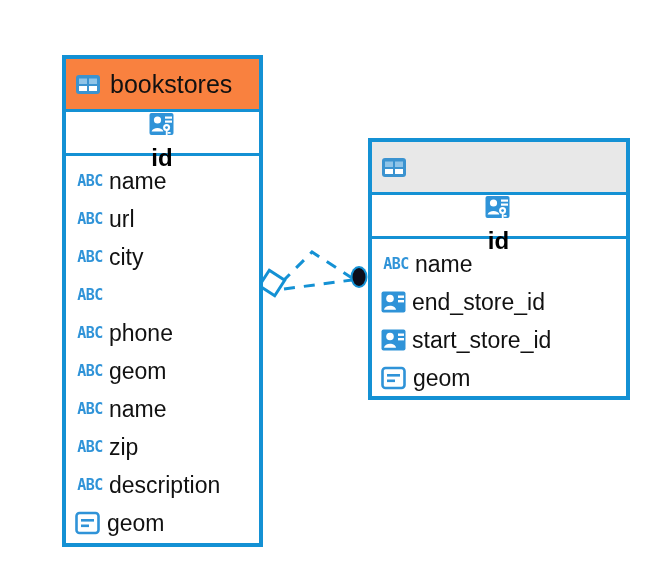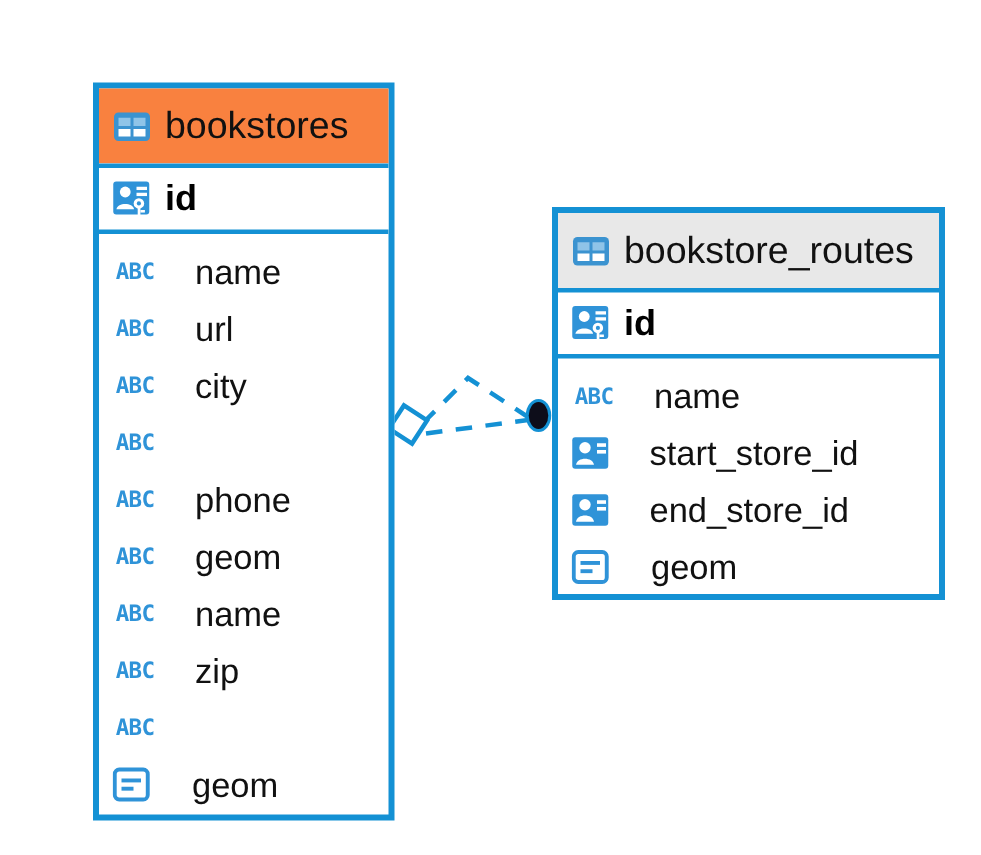--- a/index.html
+++ b/index.html
@@ -63,38 +63,39 @@
   .key-row {
     display: flex;
     align-items: center;
     box-sizing: border-box;
     height: 47px;
     padding: 0 10px 0 9px;
     gap: 8px;
     border-top: 3px solid #1491d4;
     border-bottom: 3px solid #1491d4;
     background: #ffffff;
+    flex-direction: column;
   }
   .key-row .field-label {
     font-size: 24px;
     font-weight: bold;
     color: #000000;
   }
 
   .field-list {
     padding: 6px 0 6px 0;
   }
 
   .field-row {
     display: flex;
     align-items: center;
     box-sizing: border-box;
     height: 38px;
     padding: 0 10px 0 9px;
-    gap: 25px;
+    gap: 4px;
   }
   .field-label {
     font-size: 23px;
     color: #111111;
     line-height: 1;
     white-space: nowrap;
   }
 
   
   .icon {
@@ -205,20 +206,21 @@
         <span class="field-label">name</span>
       </div>
 
       <div class="field-row">
         <span class="icon abc-icon">ABC</span>
         <span class="field-label">zip</span>
       </div>
 
       <div class="field-row">
         <span class="icon abc-icon">ABC</span>
+        <span class="field-label">description</span>
       </div>
 
       <div class="field-row">
         <span class="icon">
           <svg width="28" height="24" viewBox="0 0 28 24">
             <rect x="1.5" y="2" width="22" height="20" rx="3" ry="3" fill="#ffffff" stroke="#2f93d8" stroke-width="2.6"></rect>
             <rect x="6" y="8" width="13" height="2.6" fill="#2f93d8"></rect>
             <rect x="6" y="13.5" width="8" height="2.6" fill="#2f93d8"></rect>
           </svg>
         </span>
@@ -233,21 +235,20 @@
     <div class="entity-header accent-grey">
       <span class="icon">
         <svg width="26" height="21" viewBox="0 0 26 21">
           <rect x="1" y="1" width="24" height="19" rx="3" ry="3" fill="#3b93d0"></rect>
           <rect x="4" y="4.5" width="8" height="5.5" fill="#8fc4e8"></rect>
           <rect x="14" y="4.5" width="8" height="5.5" fill="#8fc4e8"></rect>
           <rect x="4" y="12" width="8" height="5" fill="#ffffff"></rect>
           <rect x="14" y="12" width="8" height="5" fill="#ffffff"></rect>
         </svg>
       </span>
-      <span class="entity-title">bookstore_routes</span>
     </div>
 
     <div class="key-row">
       <span class="icon">
         <svg width="27" height="26" viewBox="0 0 27 26">
           <rect x="0.5" y="1" width="24" height="22" rx="2" ry="2" fill="#2f93d8"></rect>
           <circle cx="8.5" cy="8" r="3.6" fill="#ffffff"></circle>
           <path d="M2.6 19.5 C3.4 14.8 13.6 14.8 14.4 19.5 Z" fill="#ffffff"></path>
           <rect x="16" y="4.5" width="7" height="2.2" fill="#ffffff"></rect>
           <rect x="16" y="8.5" width="7" height="2.2" fill="#ffffff"></rect>
@@ -270,34 +271,34 @@
       <div class="field-row">
         <span class="icon">
           <svg width="27" height="24" viewBox="0 0 27 24">
             <rect x="0.5" y="1.5" width="24" height="21" rx="2" ry="2" fill="#2f93d8"></rect>
             <circle cx="9" cy="8.5" r="3.8" fill="#ffffff"></circle>
             <path d="M3 19.8 C3.8 14.4 14.2 14.4 15 19.8 Z" fill="#ffffff"></path>
             <rect x="17" y="5.5" width="6" height="2.4" fill="#ffffff"></rect>
             <rect x="17" y="10" width="6" height="2.4" fill="#ffffff"></rect>
           </svg>
         </span>
-        <span class="field-label">start_store_id</span>
+        <span class="field-label">end_store_id</span>
       </div>
 
       <div class="field-row">
         <span class="icon">
           <svg width="27" height="24" viewBox="0 0 27 24">
             <rect x="0.5" y="1.5" width="24" height="21" rx="2" ry="2" fill="#2f93d8"></rect>
             <circle cx="9" cy="8.5" r="3.8" fill="#ffffff"></circle>
             <path d="M3 19.8 C3.8 14.4 14.2 14.4 15 19.8 Z" fill="#ffffff"></path>
             <rect x="17" y="5.5" width="6" height="2.4" fill="#ffffff"></rect>
             <rect x="17" y="10" width="6" height="2.4" fill="#ffffff"></rect>
           </svg>
         </span>
-        <span class="field-label">end_store_id</span>
+        <span class="field-label">start_store_id</span>
       </div>
 
       <div class="field-row">
         <span class="icon">
           <svg width="28" height="24" viewBox="0 0 28 24">
             <rect x="1.5" y="2" width="22" height="20" rx="3" ry="3" fill="#ffffff" stroke="#2f93d8" stroke-width="2.6"></rect>
             <rect x="6" y="8" width="13" height="2.6" fill="#2f93d8"></rect>
             <rect x="6" y="13.5" width="8" height="2.6" fill="#2f93d8"></rect>
           </svg>
         </span>

